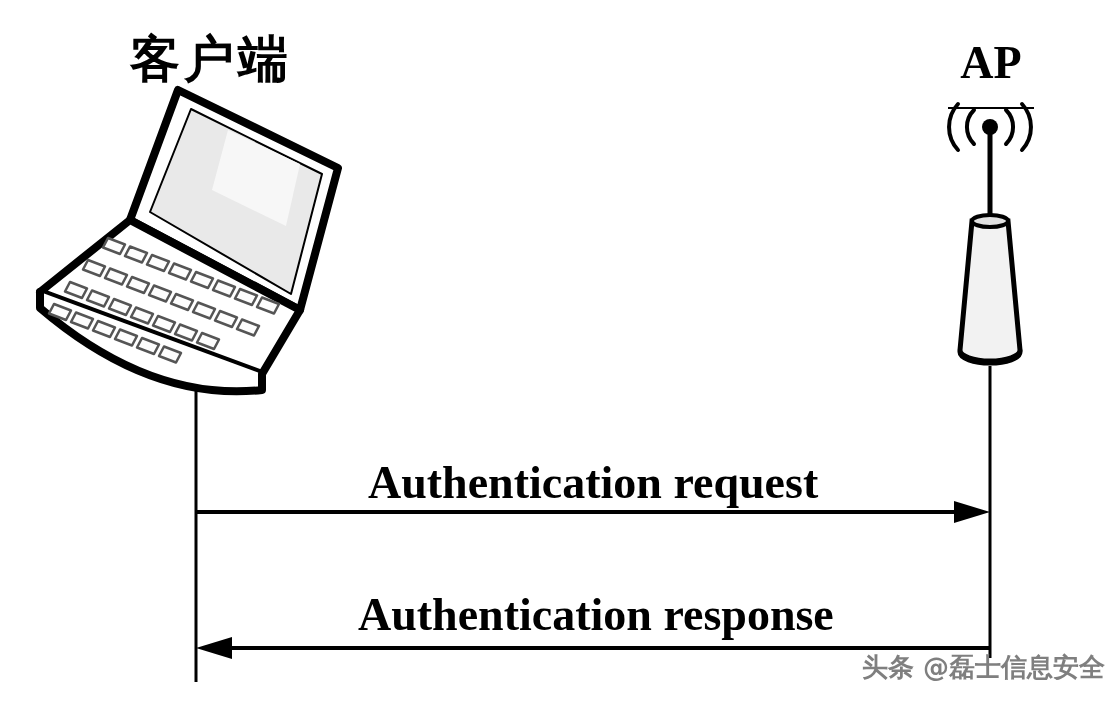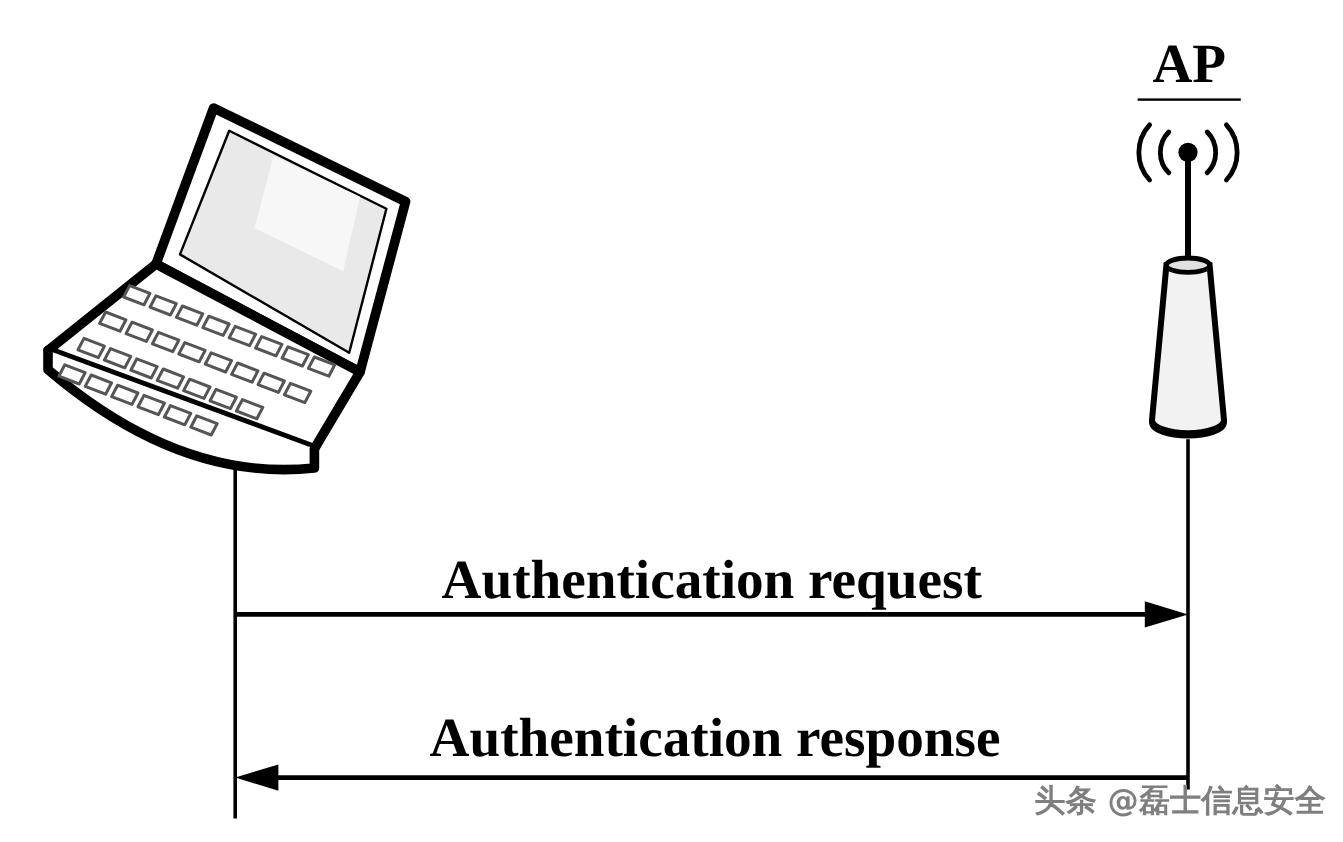--- a/index.html
+++ b/index.html
@@ -11,24 +11,24 @@
     color:var(--color-ink,#000);
     overflow:hidden;
   }
   .canvas svg{position:absolute;left:0;top:0;width:100%;height:100%;}
   .label{position:absolute;white-space:nowrap;}
   .client-label{
     left:130px;top:26px;
     font-size:50px;font-weight:700;letter-spacing:4px;
   }
   .ap-label{
-    left:948px;top:26px;width:86px;
+    left:948px;top:36px;width:86px;
     text-align:center;font-size:46px;font-weight:600;
     border-bottom:2px solid var(--color-ink,#000);
-    padding-bottom:3px;
+    padding-bottom:18px;
   }
   .msg{
     position:absolute;white-space:nowrap;
     font-size:46px;font-weight:700;
   }
   .msg-request{left:368px;top:456px;}
   .msg-response{left:358px;top:588px;}
   .watermark{
     position:absolute;right:14px;top:650px;
     font-family:"DejaVu Sans","Liberation Sans",sans-serif;
@@ -106,20 +106,21 @@
         <line x1="196" y1="512" x2="960" y2="512" stroke-width="4"></line>
         <polygon points="990,512 954,501 954,523" fill="#000" stroke="none"></polygon>
       </g>
       <g>
         <line x1="990" y1="648" x2="226" y2="648" stroke-width="4"></line>
         <polygon points="196,648 232,637 232,659" fill="#000" stroke="none"></polygon>
       </g>
     </g>
   </svg>
 
+  <div class="label client-label">客户端</div>
 
   <div class="label ap-label">AP</div>
 
   <div class="msg msg-response">Authentication response</div>
 
   <div class="msg msg-request">Authentication request</div>
 
   <div class="watermark">头条 @磊士信息安全</div>
 </div>
 

